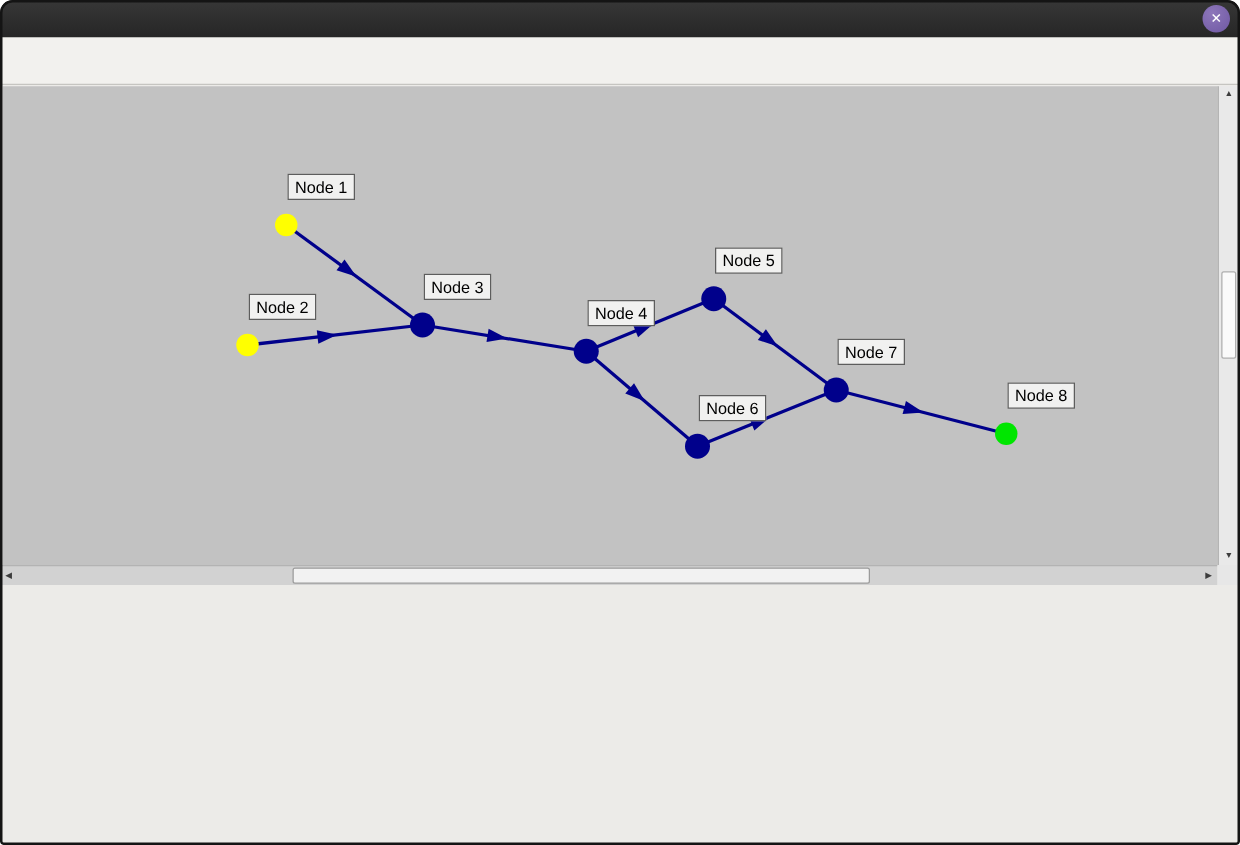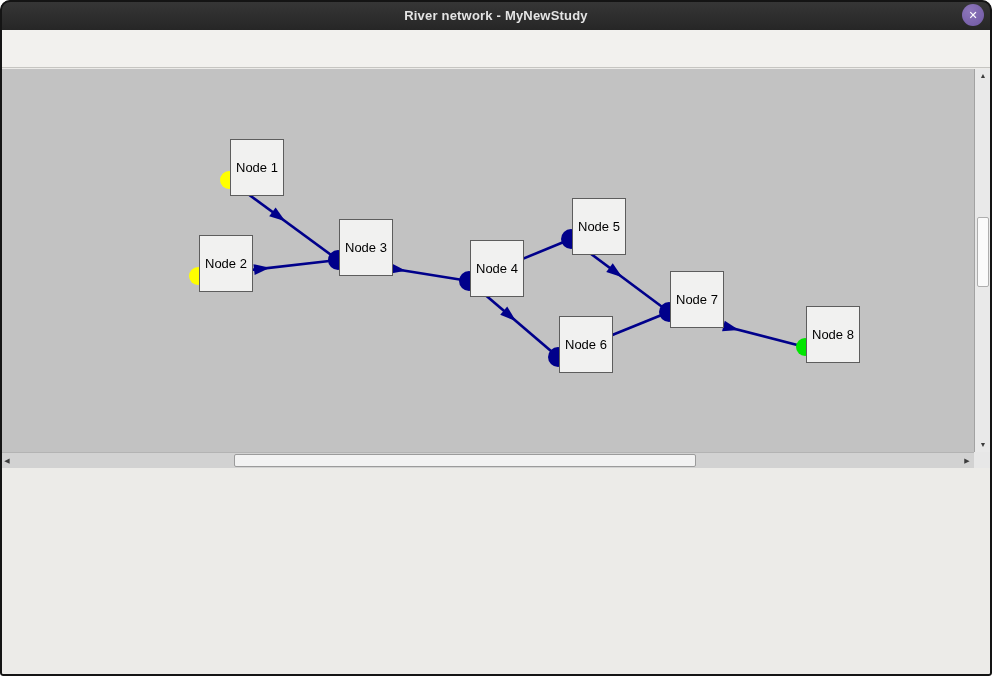--- a/index.html
+++ b/index.html
@@ -41,21 +41,21 @@
     position:absolute; left:52px; top:43px; width:18px; height:11px; border-radius:2px;
     background:linear-gradient(#ff7a60,#c92121); border:1px solid #5a1613;
   }
   
   .canvas{
     position:absolute; left:2px; top:69px; width:972px; height:383px;
     background:#c2c2c2; overflow:hidden;
   }
   .node-label{
     position:absolute; font-size:13px; color:#000; background:#f1f1f0;
-    border:1px solid #5d5d5d; padding:19px 5px; white-space:nowrap; line-height:17px;
+    border:1px solid #5d5d5d; padding:1px 5px; white-space:nowrap; line-height:17px;
   }
   
   .vscroll{
     position:absolute; left:974px; top:69px; width:17px; height:383px;
     background:#e9e9e9; border-left:1px solid #a2a2a2;
   }
   .vscroll .arr, .tbl-scroll .arr{
     position:absolute; left:0; width:100%; height:14px; text-align:center;
     font-size:7px; color:#3c3c3c; line-height:14px;
   }
@@ -78,21 +78,20 @@
   .scroll-corner{position:absolute; left:974px; top:452px; width:18px; height:16px; background:#e7e7e7;}
   
   .bottom-panel{position:absolute; left:0; top:468px; width:992px; height:208px; background:#ecebe8;}
 </style>
 </head>
 <body>
 
 <div class="window">
 
   <div class="titlebar">
-    <span class="title">River network - MyNewStudy</span>
     <div class="close-btn">
       <span>✕</span>
     </div>
   </div>
 
   <div class="toolbar">
     <div class="tb-handle"></div>
     <svg class="tool-add" viewBox="0 0 20 20">
       <defs>
         <linearGradient id="plusGrad" x1="0" y1="0" x2="0" y2="1">

